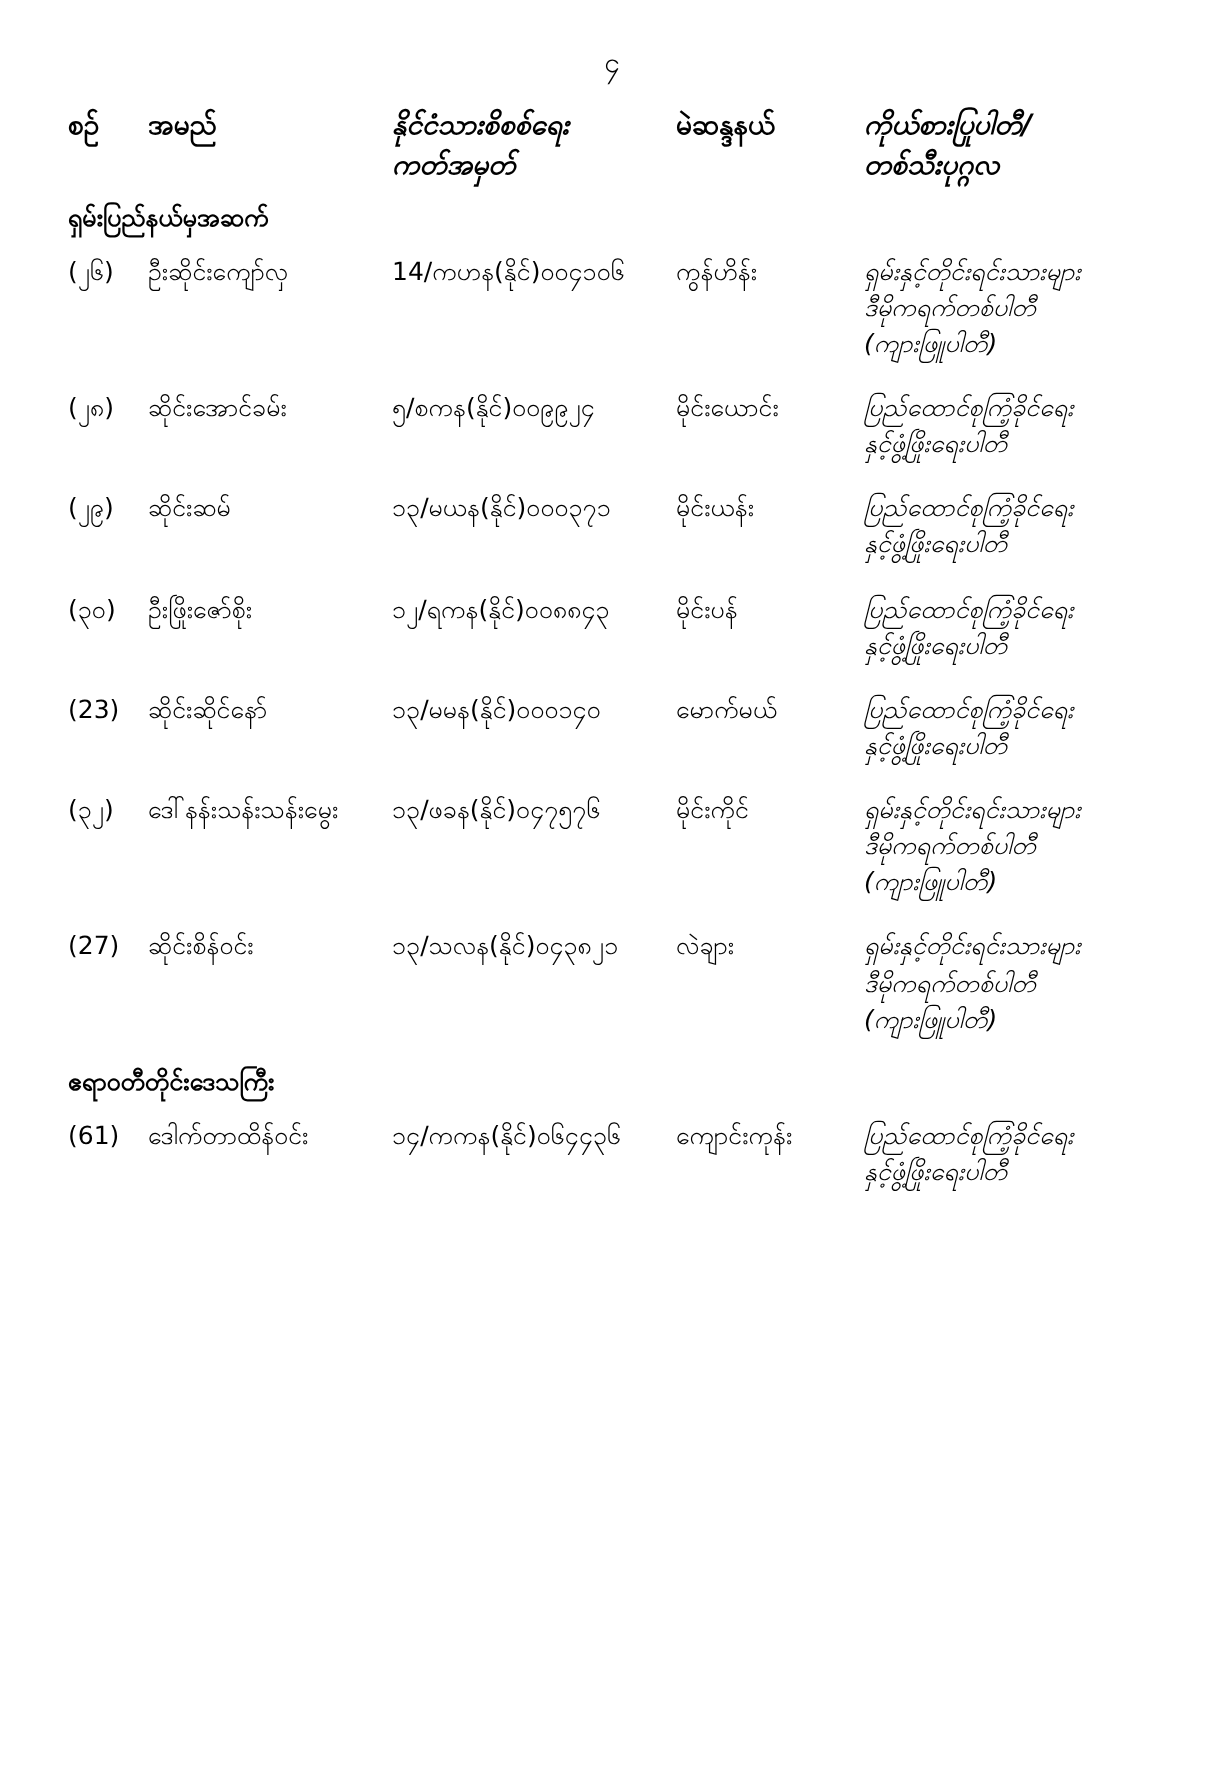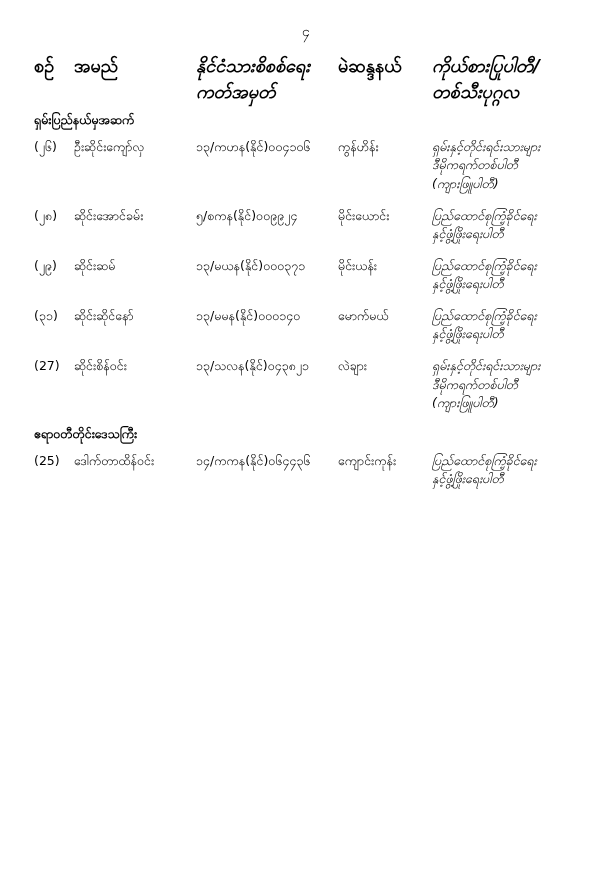--- a/index.html
+++ b/index.html
@@ -41,21 +41,21 @@
   table.doc-table col.c-name  { width: 122px; }
   table.doc-table col.c-nrc   { width: 142px; }
   table.doc-table col.c-const { width: 94px; }
   table.doc-table col.c-party { width: 142px; }
 
   th {
     text-align: left;
     font-weight: bold;
     vertical-align: top;
     padding: 0 4px 2px 0;
-    font-size: 18px;
+    font-size: 14px;
     line-height: 1.45;
   }
   td {
     vertical-align: top;
     padding: 7px 4px 7px 0;
     font-size: 12.5px;
     line-height: 1.45;
   }
   tr.header-row th {
     padding-bottom: 0px;
@@ -105,21 +105,21 @@
         </th>
       </tr>
     </thead>
     <tbody>
         <tr class="section-row">
           <td class="section-cell" colspan="5">ရှမ်းပြည်နယ်မှအဆက်</td>
         </tr>
         <tr>
           <td class="cell-no">(၂၆)</td>
           <td>ဦးဆိုင်းကျော်လှ</td>
-          <td>၁၃/ကဟန(နိုင်)၀၀၄၁၀၆</td>
+          <td>14/ကဟန(နိုင်)၀၀၄၁၀၆</td>
           <td>ကွန်ဟိန်း</td>
           <td>
             <span class="sub">ရှမ်းနှင့်တိုင်းရင်းသားများ</span>
             <span class="sub">ဒီမိုကရက်တစ်ပါတီ</span>
             <span class="sub">(ကျားဖြူပါတီ)</span>
           </td>
         </tr>
         <tr>
           <td class="cell-no">(၂၈)</td>
           <td>ဆိုင်းအောင်ခမ်း</td>
@@ -134,45 +134,66 @@
           <td class="cell-no">(၂၉)</td>
           <td>ဆိုင်းဆမ်</td>
           <td>၁၃/မယန(နိုင်)၀၀၀၃၇၁</td>
           <td>မိုင်းယန်း</td>
           <td>
             <span class="sub">ပြည်ထောင်စုကြံ့ခိုင်ရေး</span>
             <span class="sub">နှင့်ဖွံ့ဖြိုးရေးပါတီ</span>
           </td>
         </tr>
         <tr>
-          <td class="cell-no">(၃၁)</td>
+          <td class="cell-no">(၃၀)</td>
+          <td>ဦးဖြိုးဇော်စိုး</td>
+          <td>၁၂/ရကန(နိုင်)၀၀၈၈၄၃</td>
+          <td>မိုင်းပန်</td>
+          <td>
+            <span class="sub">ပြည်ထောင်စုကြံ့ခိုင်ရေး</span>
+            <span class="sub">နှင့်ဖွံ့ဖြိုးရေးပါတီ</span>
+          </td>
+        </tr>
+        <tr>
+          <td class="cell-no">(23)</td>
           <td>ဆိုင်းဆိုင်နော်</td>
           <td>၁၃/မမန(နိုင်)၀၀၀၁၄၀</td>
           <td>မောက်မယ်</td>
           <td>
             <span class="sub">ပြည်ထောင်စုကြံ့ခိုင်ရေး</span>
             <span class="sub">နှင့်ဖွံ့ဖြိုးရေးပါတီ</span>
+          </td>
+        </tr>
+        <tr>
+          <td class="cell-no">(၃၂)</td>
+          <td>ဒေါ်နန်းသန်းသန်းမွေး</td>
+          <td>၁၃/ဖခန(နိုင်)၀၄၇၅၇၆</td>
+          <td>မိုင်းကိုင်</td>
+          <td>
+            <span class="sub">ရှမ်းနှင့်တိုင်းရင်းသားများ</span>
+            <span class="sub">ဒီမိုကရက်တစ်ပါတီ</span>
+            <span class="sub">(ကျားဖြူပါတီ)</span>
           </td>
         </tr>
         <tr>
           <td class="cell-no">(27)</td>
           <td>ဆိုင်းစိန်ဝင်း</td>
           <td>၁၃/သလန(နိုင်)၀၄၃၈၂၁</td>
           <td>လဲချား</td>
           <td>
             <span class="sub">ရှမ်းနှင့်တိုင်းရင်းသားများ</span>
             <span class="sub">ဒီမိုကရက်တစ်ပါတီ</span>
             <span class="sub">(ကျားဖြူပါတီ)</span>
           </td>
         </tr>
         <tr class="section-row">
           <td class="section-cell" colspan="5">ဧရာဝတီတိုင်းဒေသကြီး</td>
         </tr>
         <tr>
-          <td class="cell-no">(25)</td>
+          <td class="cell-no">(61)</td>
           <td>ဒေါက်တာထိန်ဝင်း</td>
           <td>၁၄/ကကန(နိုင်)၀၆၄၄၃၆</td>
           <td>ကျောင်းကုန်း</td>
           <td>
             <span class="sub">ပြည်ထောင်စုကြံ့ခိုင်ရေး</span>
             <span class="sub">နှင့်ဖွံ့ဖြိုးရေးပါတီ</span>
           </td>
         </tr>
       </tbody>
   </table>

